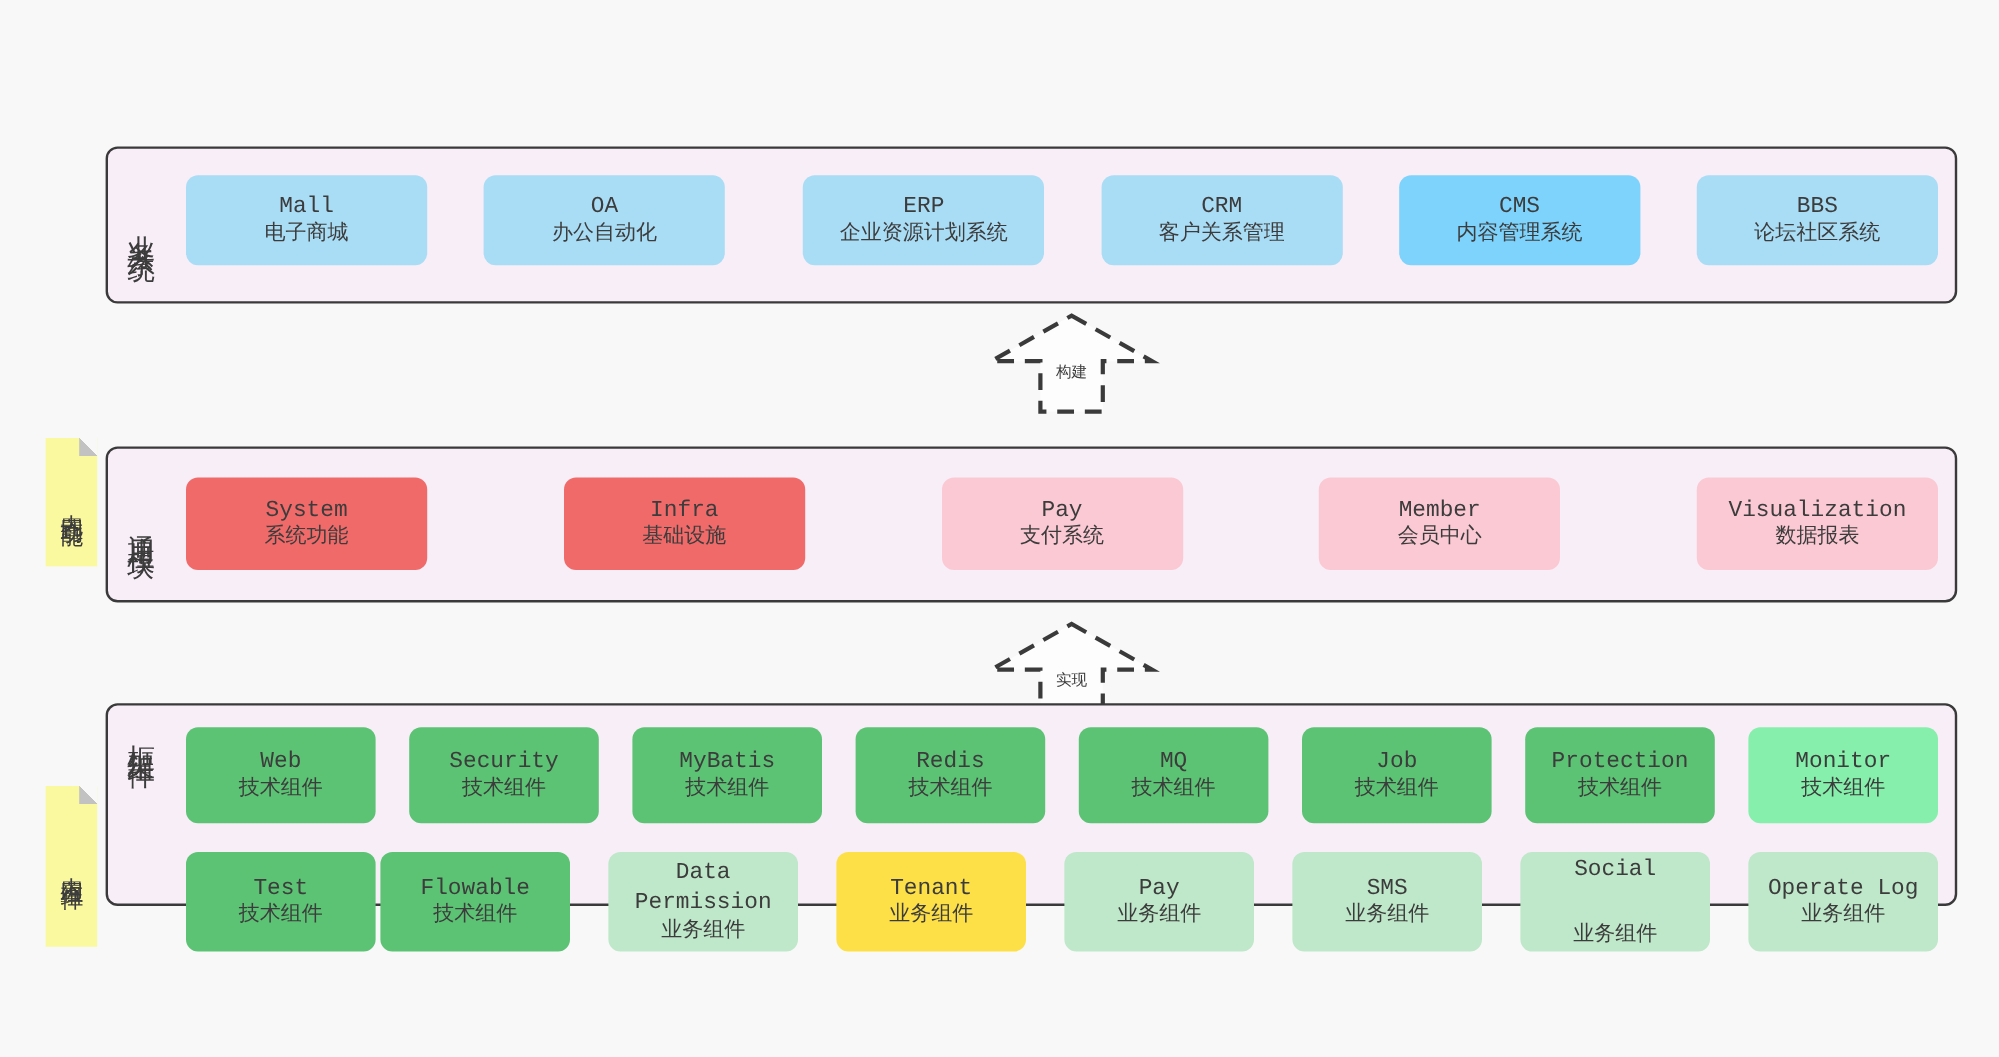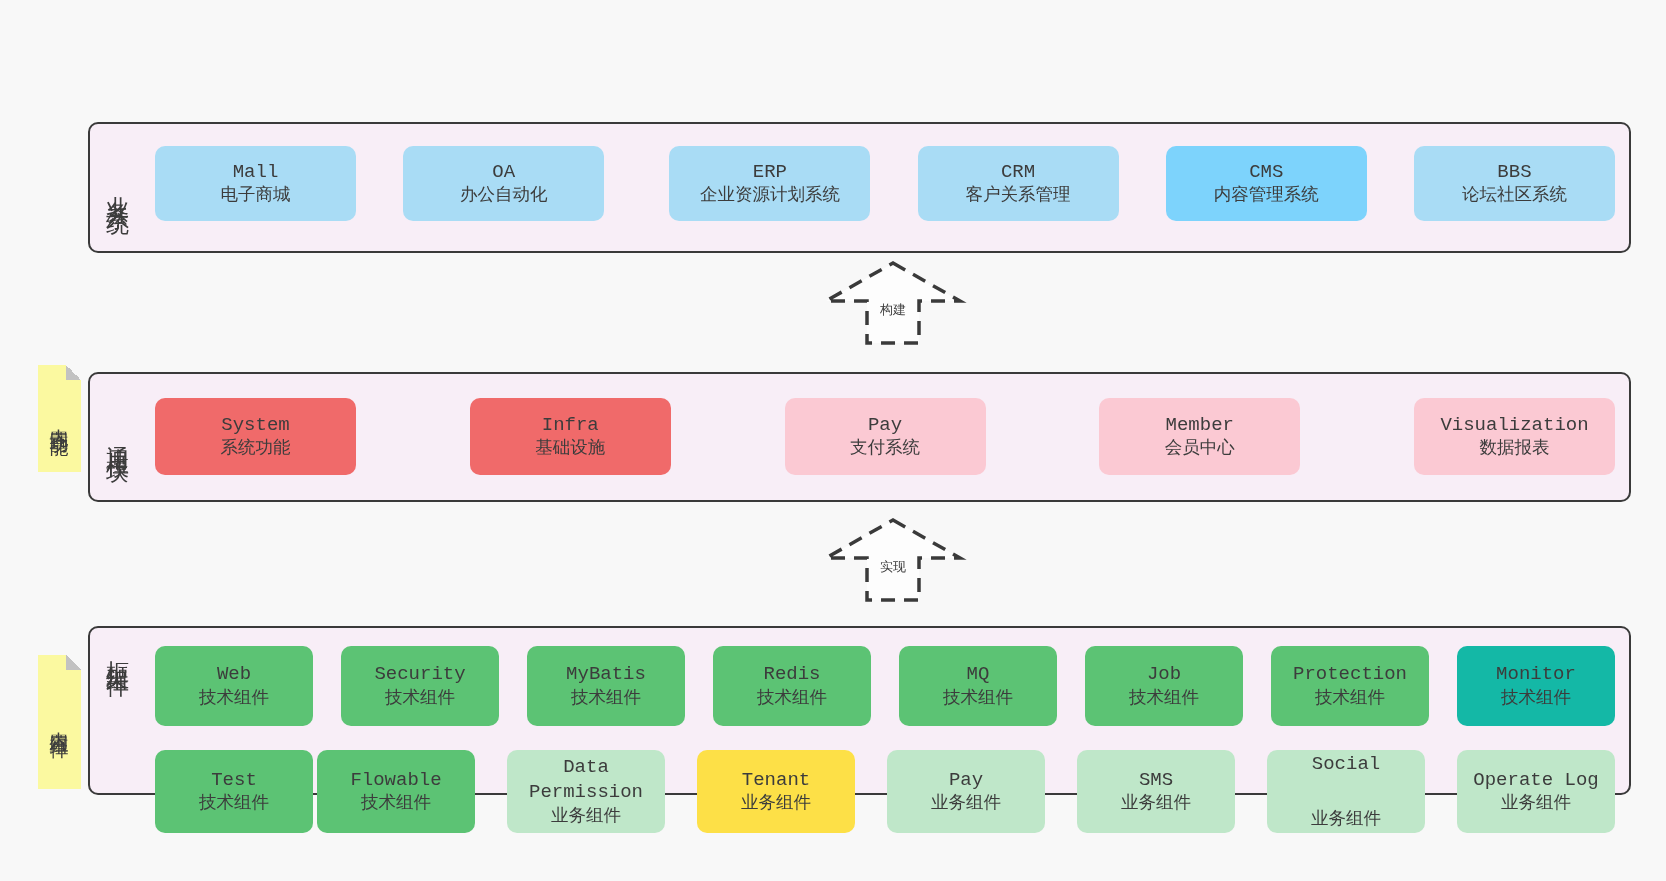--- a/index.html
+++ b/index.html
@@ -11,21 +11,21 @@
   }
   #canvas{position:absolute;inset:0;}
 
   
   .panel{
     position:absolute;left:88px;width:1543px;box-sizing:border-box;
     background:#f8eef7;border:2px solid #3a3a3a;border-radius:10px;
   }
   .panel-business{top:122px;height:131px;}
   .panel-common{top:372px;height:130px;}
-  .panel-framework{top:626px;height:169px;}
+  .panel-framework{top:586px;height:169px;}
 
   .vlabel{
     position:absolute;left:16px;top:0;bottom:0;
     display:flex;align-items:center;
     writing-mode:vertical-rl;text-orientation:upright;
     font-size:23px;letter-spacing:5px;line-height:1;color:#3c3c3c;
     margin:auto 0;justify-content:center;
   }
   .panel-framework .vlabel{justify-content:flex-start;padding-top:14px;}
 
@@ -188,21 +188,21 @@
             <span class="box-zh">技术组件</span>
           </div>
           <div class="box v-green" style="background: rgb(92, 195, 116);">
             <span class="box-en">Job</span>
             <span class="box-zh">技术组件</span>
           </div>
           <div class="box v-green" style="background: rgb(92, 195, 116);">
             <span class="box-en">Protection</span>
             <span class="box-zh">技术组件</span>
           </div>
-          <div class="box v-green" style="background: #14b8a6;">
+          <div class="box v-green" style="background: #86efac;">
             <span class="box-en">Monitor</span>
             <span class="box-zh">技术组件</span>
           </div>
         </div>
         <div class="row row-8">
           <div class="box v-green" style="background: rgb(92, 195, 116);">
             <span class="box-en">Test</span>
             <span class="box-zh">技术组件</span>
           </div>
           <div class="box v-green" style="background: rgb(92, 195, 116);">

